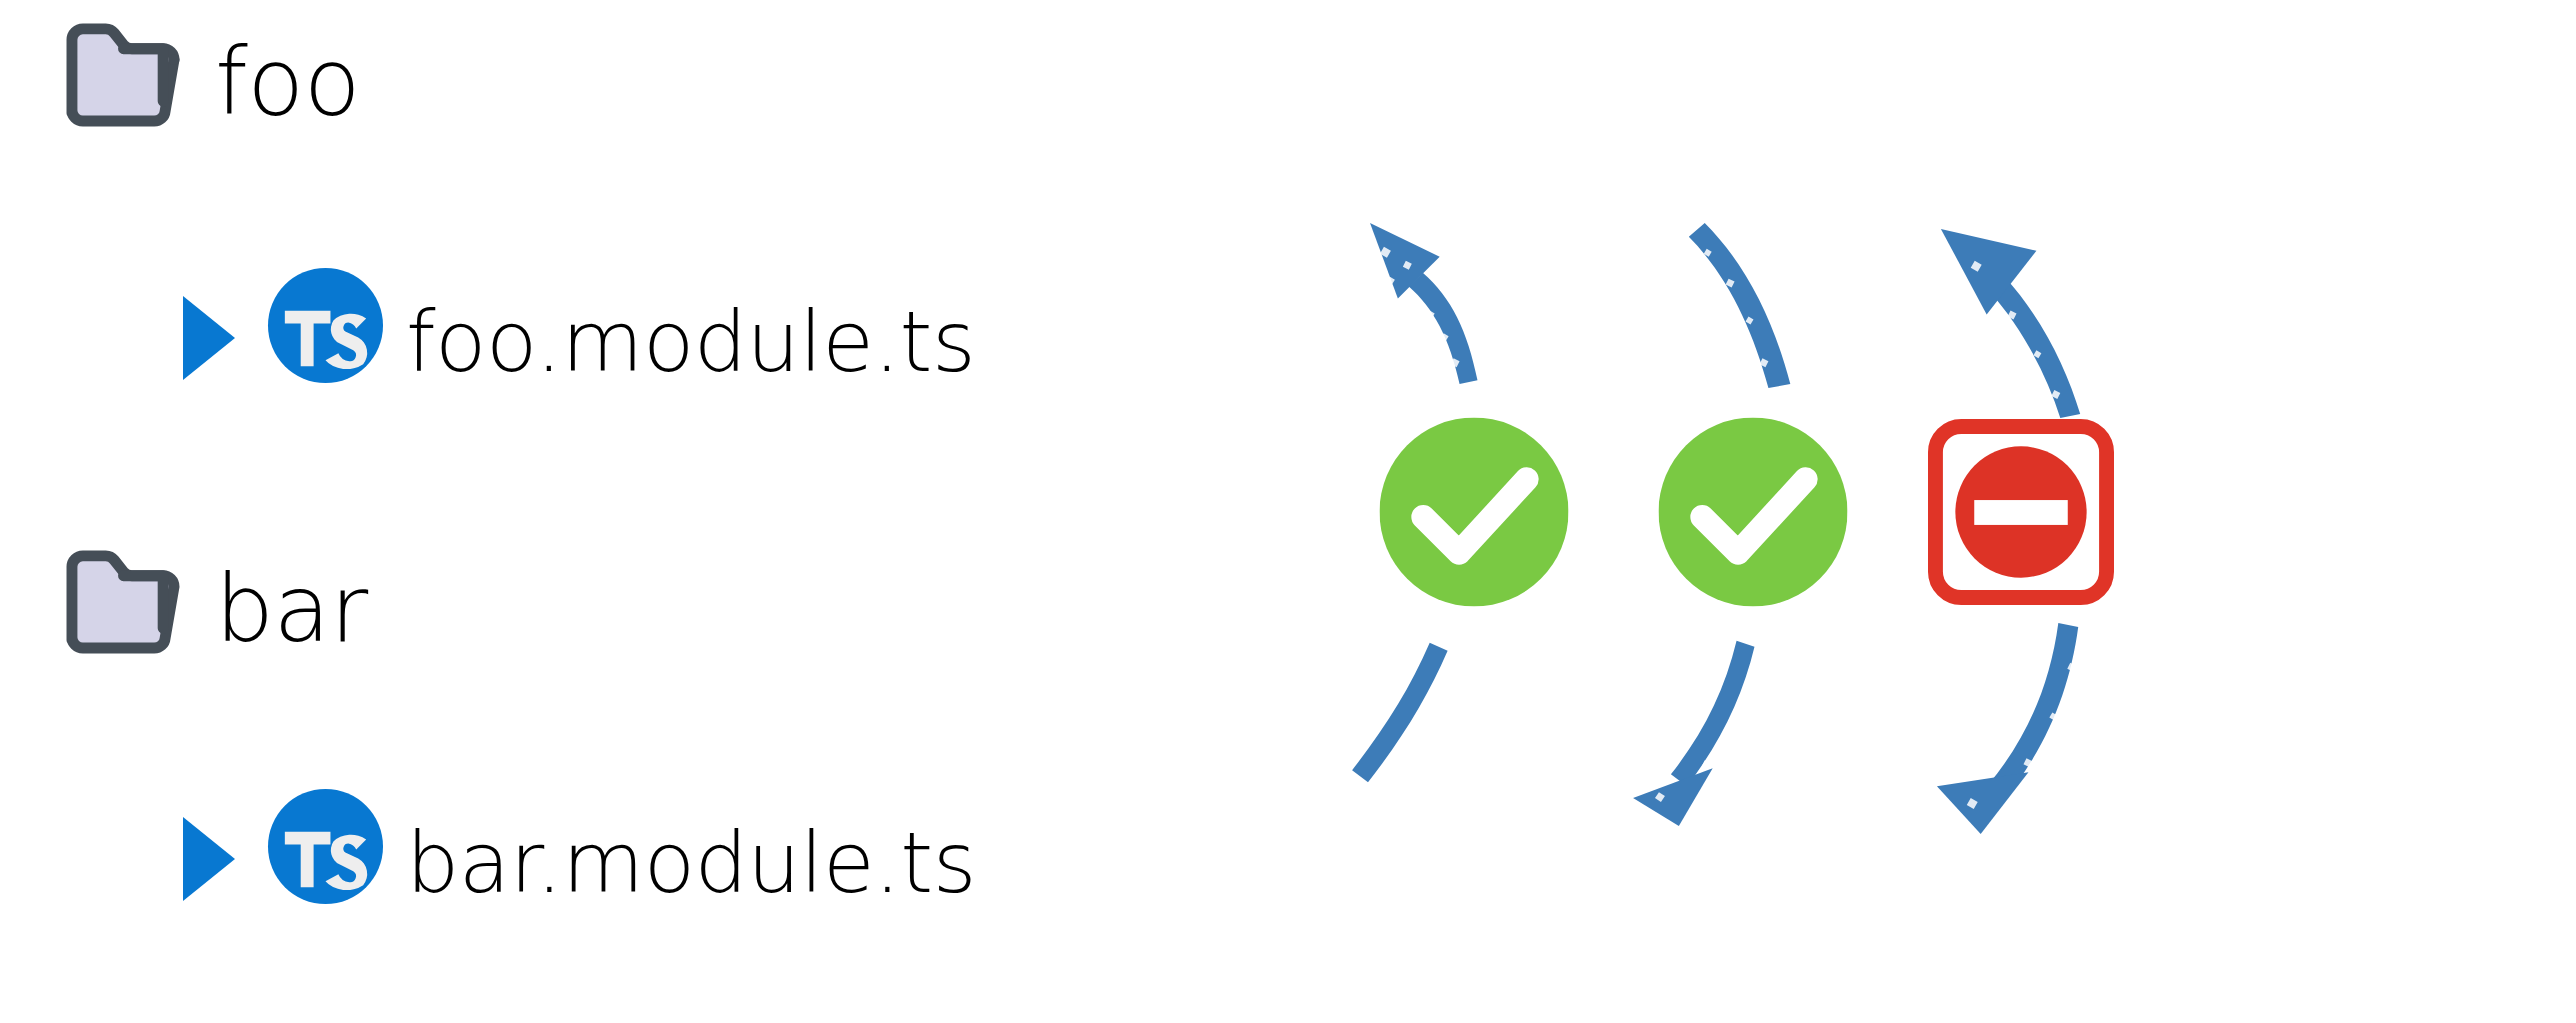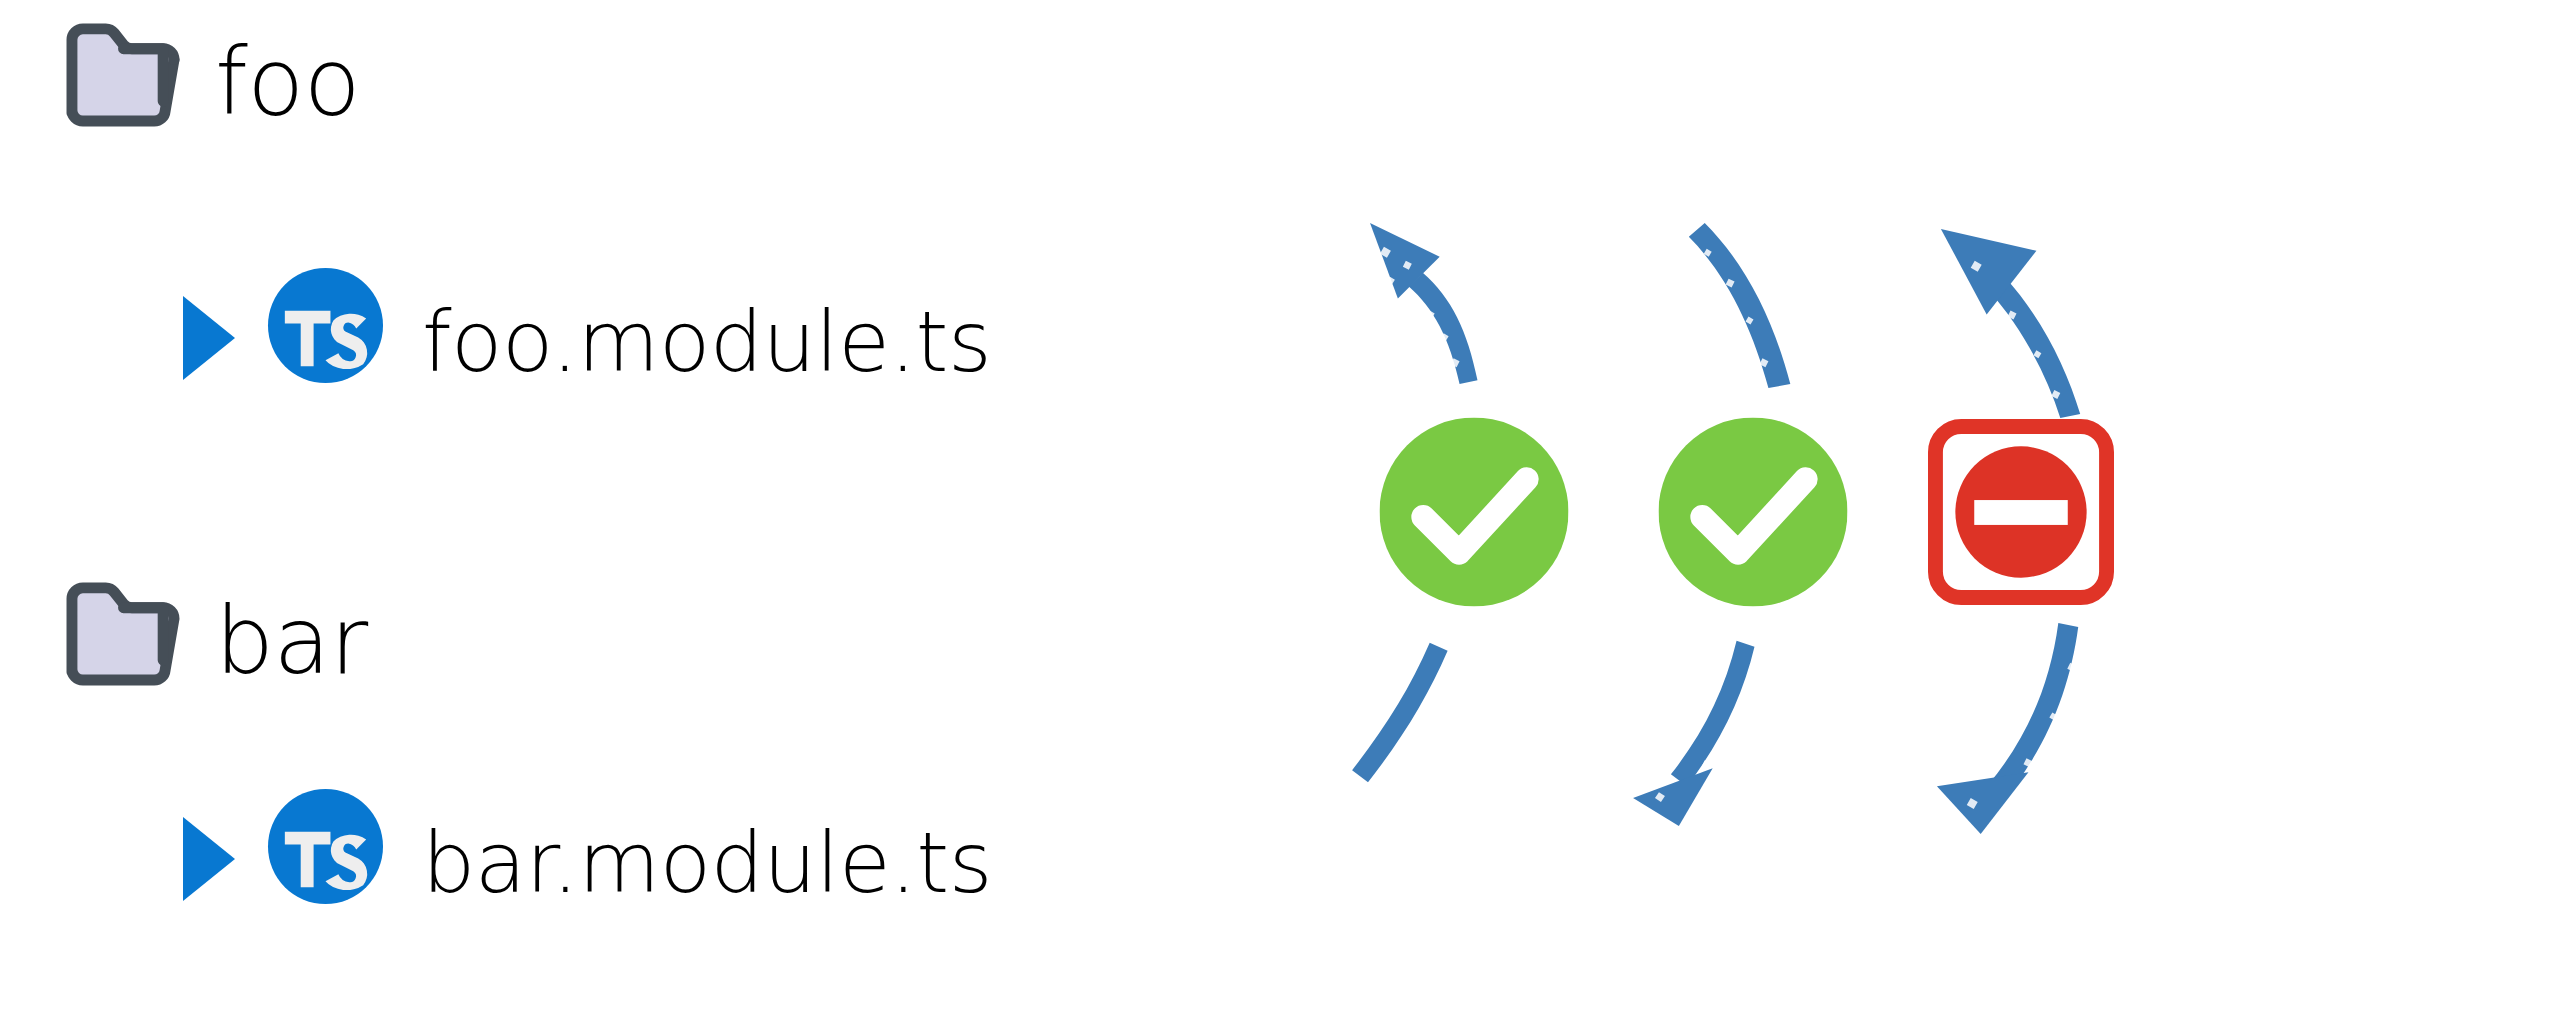--- a/index.html
+++ b/index.html
@@ -42,21 +42,21 @@
     letter-spacing: -0.5px;
   }
   .folder-row .row-label {
     font-size: 93px;
     line-height: 1;
     margin-left: 30px;
   }
   .file-row .row-label {
     font-size: 84px;
     line-height: 1;
-    margin-left: 38px;
+    margin-left: 22px;
   }
 
   .folder-icon { width: 123px; height: 111px; flex: none; display:block; }
   .disclosure-icon { width: 62px; height: 92px; flex: none; display:block; }
   .ts-icon { width: 117px; height: 117px; flex: none; display:block; margin-left: 28px; }
 
   
   #annotations {
     position: absolute;
     left: 0; top: 0;
@@ -121,21 +121,21 @@
       <span>
         <svg class="ts-icon" viewBox="0 0 118 118" xmlns="http://www.w3.org/2000/svg">
           <circle cx="59" cy="59" r="58" fill="#0878d1"></circle>
           <path d="M18 44 H64 V57 H47 V100 H34 V57 H18 Z" fill="#eeeeee"></path>
           <path d="M100 52 a22 17 0 0 0 -33 2 a16 16 0 0 0 6 23 l14 7 a6 6 0 0 1 -4 11 a13 13 0 0 1 -11 -8 l-13 7 a25 19 0 0 0 38 4 a18 18 0 0 0 -5 -27 l-13 -6 a5 5 0 0 1 3 -9 a11 11 0 0 1 8 6 Z" fill="#eeeeee"></path>
         </svg>
       </span>
       <span class="row-label">foo.module.ts</span>
     </div>
 
-    <div class="tree-row folder-row" style="top: 545px; margin-top: 32px;">
+    <div class="tree-row folder-row" style="top: 545px;">
       <span>
         <svg class="folder-icon" viewBox="0 0 124 112" xmlns="http://www.w3.org/2000/svg">
           <path d="M26 12 H44 a10 10 0 0 1 8 4 l10 13 a10 10 0 0 0 8 4 H104 a10 10 0 0 1 10 10 L104 96 a10 10 0 0 1 -10 8 H20 a10 10 0 0 1 -10 -10 V22 a10 10 0 0 1 10 -10 Z" fill="#d5d4e8" stroke="none"></path>
           <path d="M10 96 V22 a11 11 0 0 1 11 -11 H44 a11 11 0 0 1 8.6 4.1 l9.3 11.7 a11 11 0 0 0 8.6 4.2 H102 a11 11 0 0 1 11 11 L104 94 a11 11 0 0 1 -11 10 H21 a11 11 0 0 1 -11 -11 Z" fill="none" stroke="#454e57" stroke-width="11" stroke-linejoin="round" stroke-linecap="round"></path>
           <path d="M62 31 H102 a0 0 0 0 1 0 0 V84" fill="none" stroke="#454e57" stroke-width="11" stroke-linejoin="round" stroke-linecap="round"></path>
         </svg>
       </span>
       <span class="row-label">bar</span>
     </div>
 

